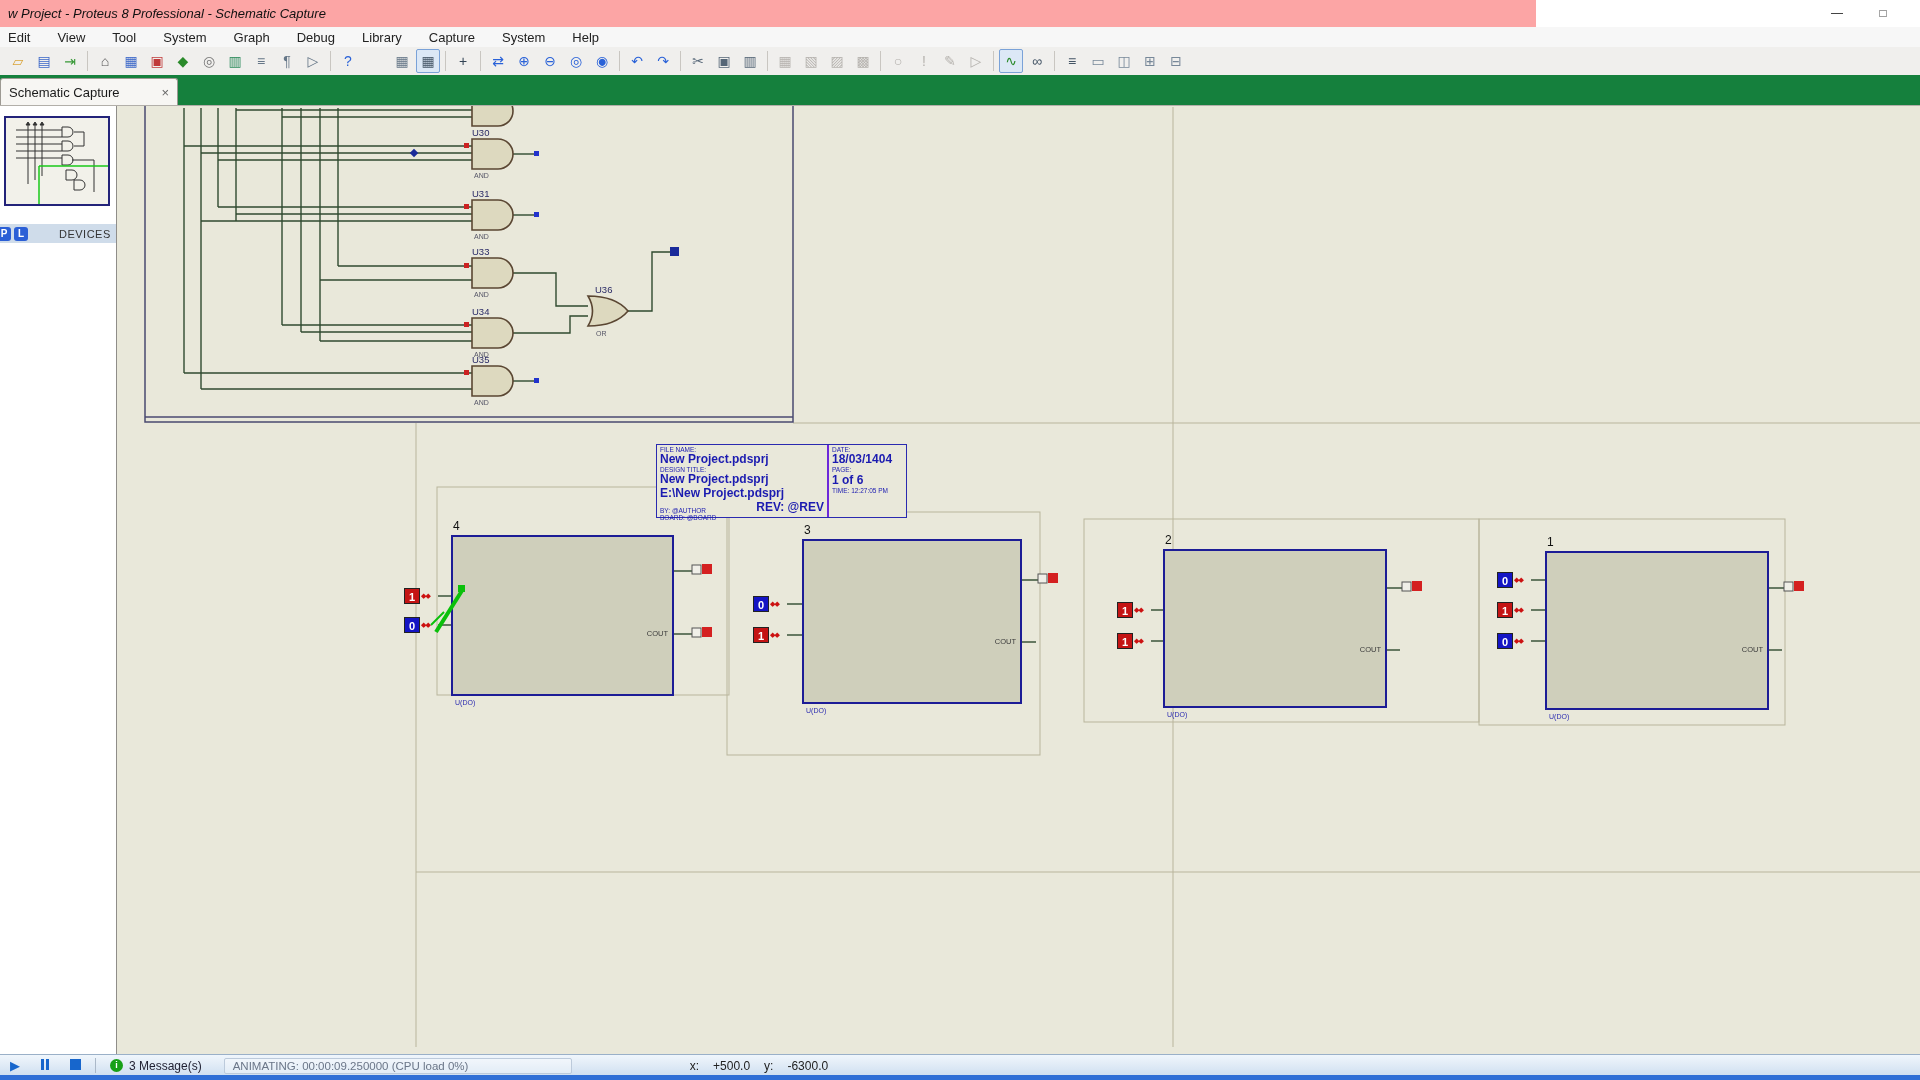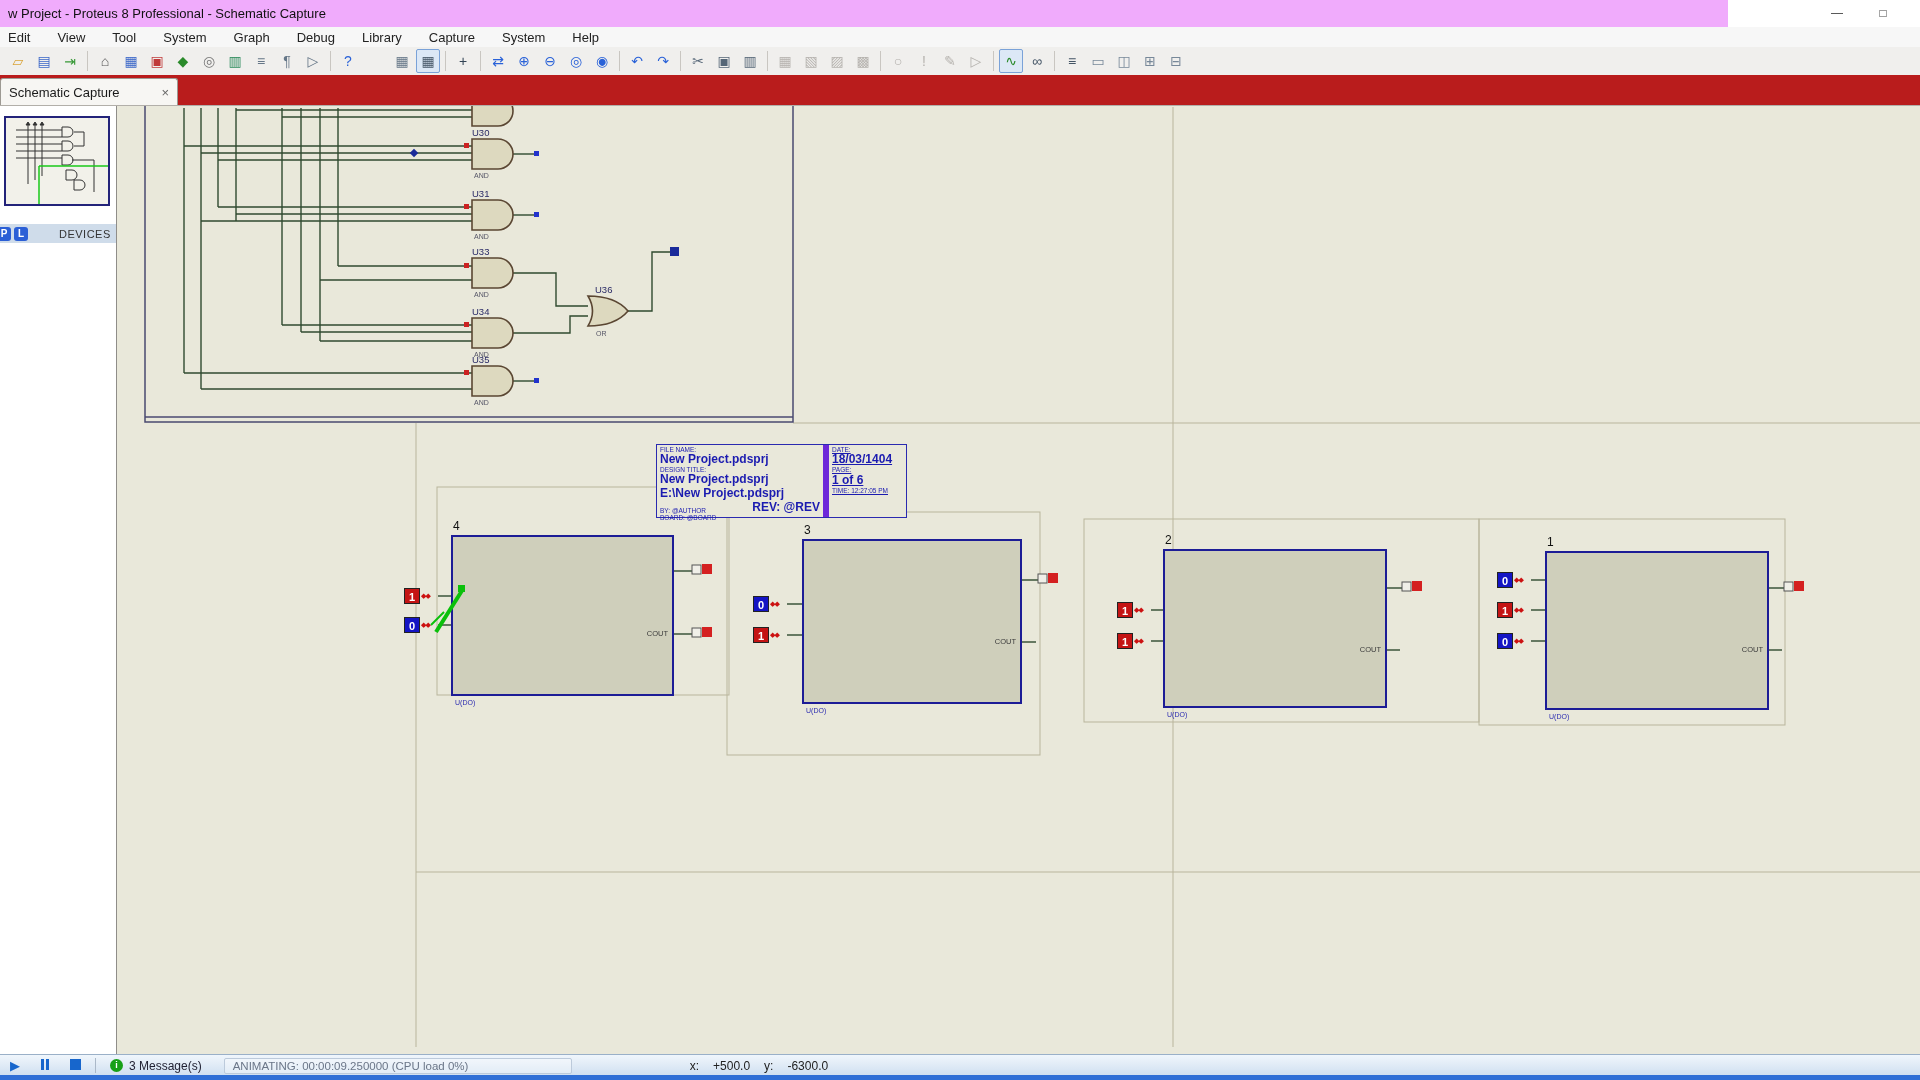--- a/index.html
+++ b/index.html
@@ -1,30 +1,30 @@
 <!DOCTYPE html>
 <html><head>
 <meta charset="utf-8">
 <style>
   html,body{margin:0;padding:0;background:#fff;}
   body{font-family:"Liberation Sans","DejaVu Sans",sans-serif;width:1920px;height:1080px;overflow:hidden;position:relative;}
   .abs{position:absolute;}
   
-  #titlebar{left:0;top:0;width:1728px;height:27px;background:#f0abfc;z-index:20;}
+  #titlebar{left:0;top:0;width:1536px;height:27px;background:#fca5a5;z-index:20;font-style:italic;}
   #title-text{left:8px;top:6px;font-size:13px;color:#111;}
   .winbtn{top:3px;width:34px;height:20px;text-align:center;font-size:12px;color:#444;line-height:20px;}
   #menubar{left:0;top:27px;width:1920px;height:20px;background:#f7f7f7;z-index:20;display:flex;align-items:center;padding-left:8px;}
   .mitem{font-size:13px;color:#222;margin-right:27px;cursor:default;}
   #toolbar{left:0;top:47px;width:1920px;height:28px;background:#f0efed;border-bottom:1px solid #d9d7d3;z-index:20;display:flex;align-items:center;padding-left:5px;}
   .tbtn{width:22px;height:22px;margin:0 1px;text-align:center;line-height:22px;font-size:14px;border:1px solid transparent;border-radius:2px;}
   .tbtn.act{border-color:#7aa2d8;background:#dce8f6;}
   .tbtn.dis{color:#b5b2ae !important;}
   .tsep{width:1px;height:20px;background:#c9c6c1;margin:0 4px;display:inline-block;}
   .tgap{width:28px;display:inline-block;}
-  #tabbar{left:0;top:75px;width:1920px;height:30px;background:#b91c1c;border-bottom:1px solid #b2afa9;z-index:20;}
+  #tabbar{left:0;top:75px;width:1920px;height:30px;background:#15803d;border-bottom:1px solid #b2afa9;z-index:20;}
   #tab-active{left:0;top:3px;width:178px;height:27px;background:#f7f6f3;border:1px solid #9d9a93;border-bottom:none;border-radius:3px 3px 0 0;display:flex;align-items:center;padding:0 8px;box-sizing:border-box;}
   #tab-label{font-size:13px;color:#1a1a1a;flex:1;}
   #tab-close{font-size:13px;color:#666;margin-left:6px;}
   
   #leftpanel{left:0;top:105px;width:117px;height:949px;background:#fff;border-right:1px solid #8f8d89;z-index:15;box-sizing:border-box;}
   #minimap{left:4px;top:11px;width:106px;height:90px;background:#f2f1ea;border:2px solid #23237a;box-sizing:border-box;}
   #devheader{left:0;top:119px;width:116px;height:19px;background:#cfdcea;display:flex;align-items:center;}
   .plbtn{width:14px;height:14px;border-radius:3px;background:#2b5fd6;color:#fff;font-size:10px;font-weight:bold;text-align:center;line-height:14px;margin-right:3px;}
   #devtitle{font-size:11px;color:#333;margin-left:28px;letter-spacing:.5px;}
   #device-list{left:0;top:140px;width:116px;}
@@ -38,22 +38,22 @@
   .blk{border:2px solid #1c1c96;background:#cfcfbb;z-index:3;box-sizing:border-box;}
   .blknum{font-size:12px;color:#111;z-index:3;}
   .cout{position:absolute;right:4px;font-size:7.5px;color:#3a3a3a;}
   .sublabel{font-size:7px;color:#2a2ab0;z-index:3;}
   .toggle{z-index:4;display:flex;align-items:center;}
   .lstate{width:16px;height:16px;color:#fff;font-size:11px;font-weight:bold;text-align:center;line-height:16px;border:1px solid #222;box-sizing:border-box;}
   .lstate.on1{background:#c41414;} .lstate.on0{background:#1414c4;}
   .diam{font-size:7px;color:#cc1111;letter-spacing:-1px;margin-left:1px;}
   
   #tblock{left:656px;top:444px;width:251px;height:74px;border:1px solid #2a2ab0;background:#e9e8da;z-index:3;color:#1b1bb0;box-sizing:border-box;display:flex;}
-  #tblock .lcol{width:172px;border-right:6px solid #6d28d9;box-sizing:border-box;padding:1px 3px;}
-  #tblock .rcol{flex:1;padding:1px 3px;text-decoration:underline;}
+  #tblock .lcol{width:172px;border-right:2px solid #6d28d9;box-sizing:border-box;padding:1px 3px;}
+  #tblock .rcol{flex:1;padding:1px 3px;}
   .tb-lab{font-size:6.5px;}
   .tb-big{font-size:12px;font-weight:bold;line-height:13px;white-space:nowrap;}
   .tb-med{font-size:12px;font-weight:bold;white-space:nowrap;}
   .tb-row{display:flex;justify-content:space-between;align-items:flex-end;}
   
   #statusbar{left:0;top:1054px;width:1920px;height:21px;background:linear-gradient(#f0f6fc,#cfdff0);border-top:1px solid #9ab0c8;z-index:20;display:flex;align-items:center;font-size:12px;color:#223;}
   .simbtn{color:#1766cc;font-size:13px;margin:0 10px;line-height:18px;}
   #stop-btn span{display:inline-block;width:11px;height:11px;background:#1766cc;}
   #pause-btn span{display:inline-block;width:3px;height:11px;background:#1766cc;margin:0 1px;}
   #msg-icon{width:13px;height:13px;border-radius:50%;background:#17a017;color:#fff;font-size:9px;font-weight:bold;text-align:center;line-height:13px;margin:0 6px 0 14px;}

